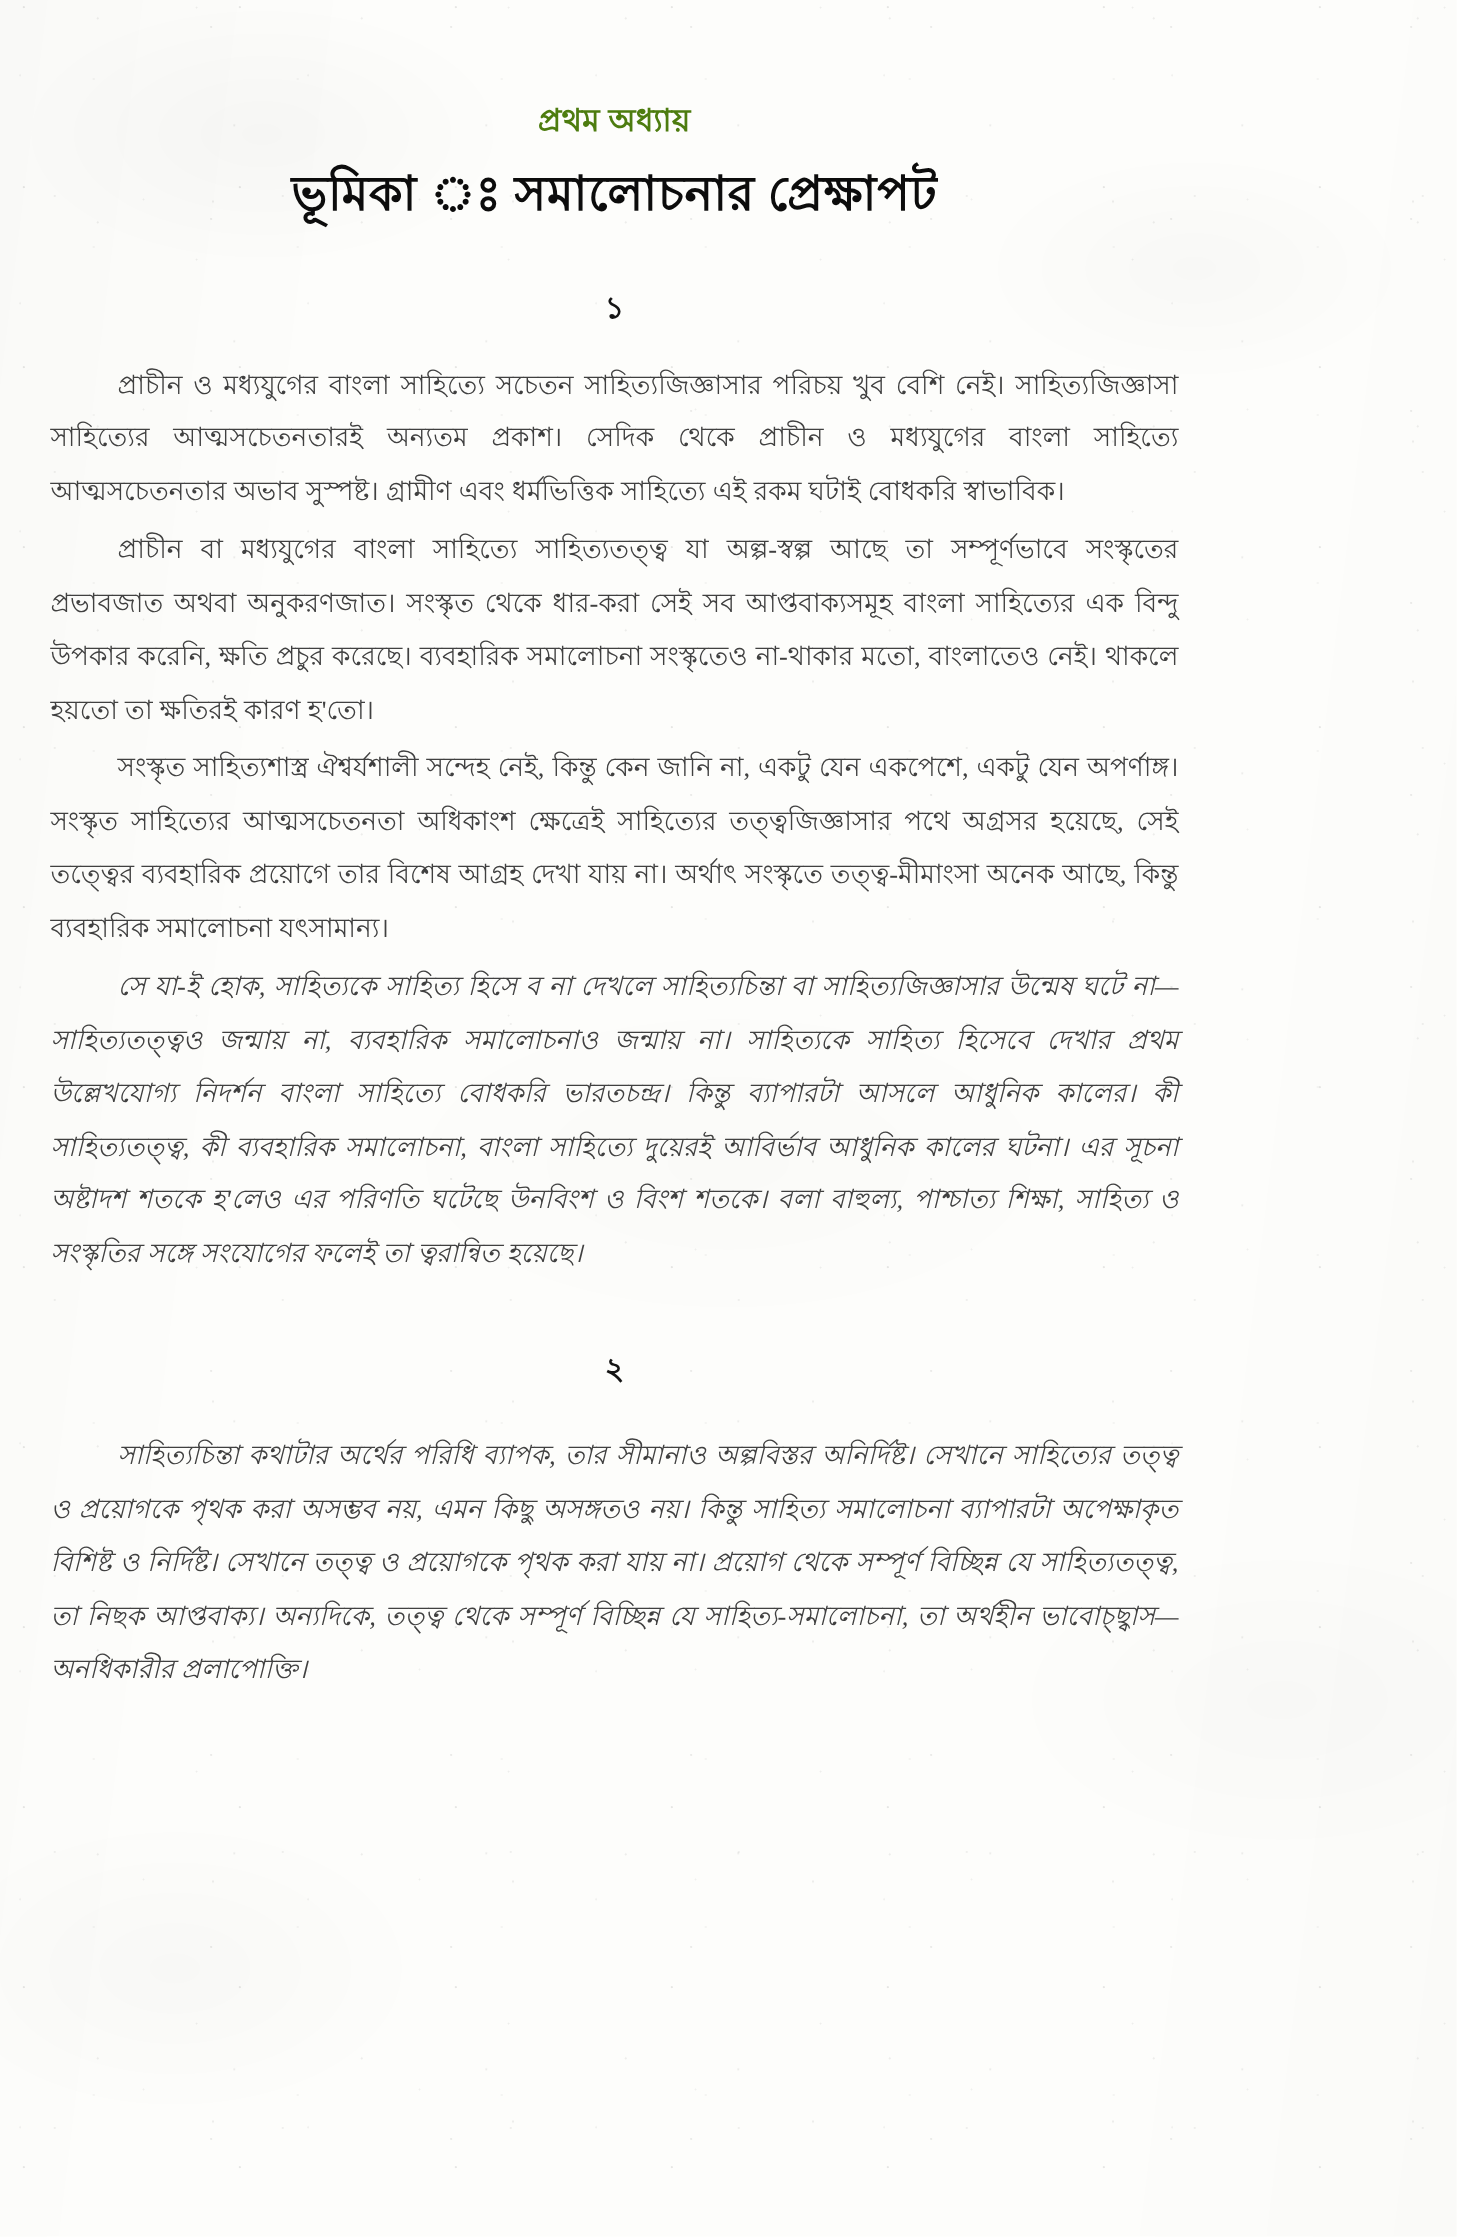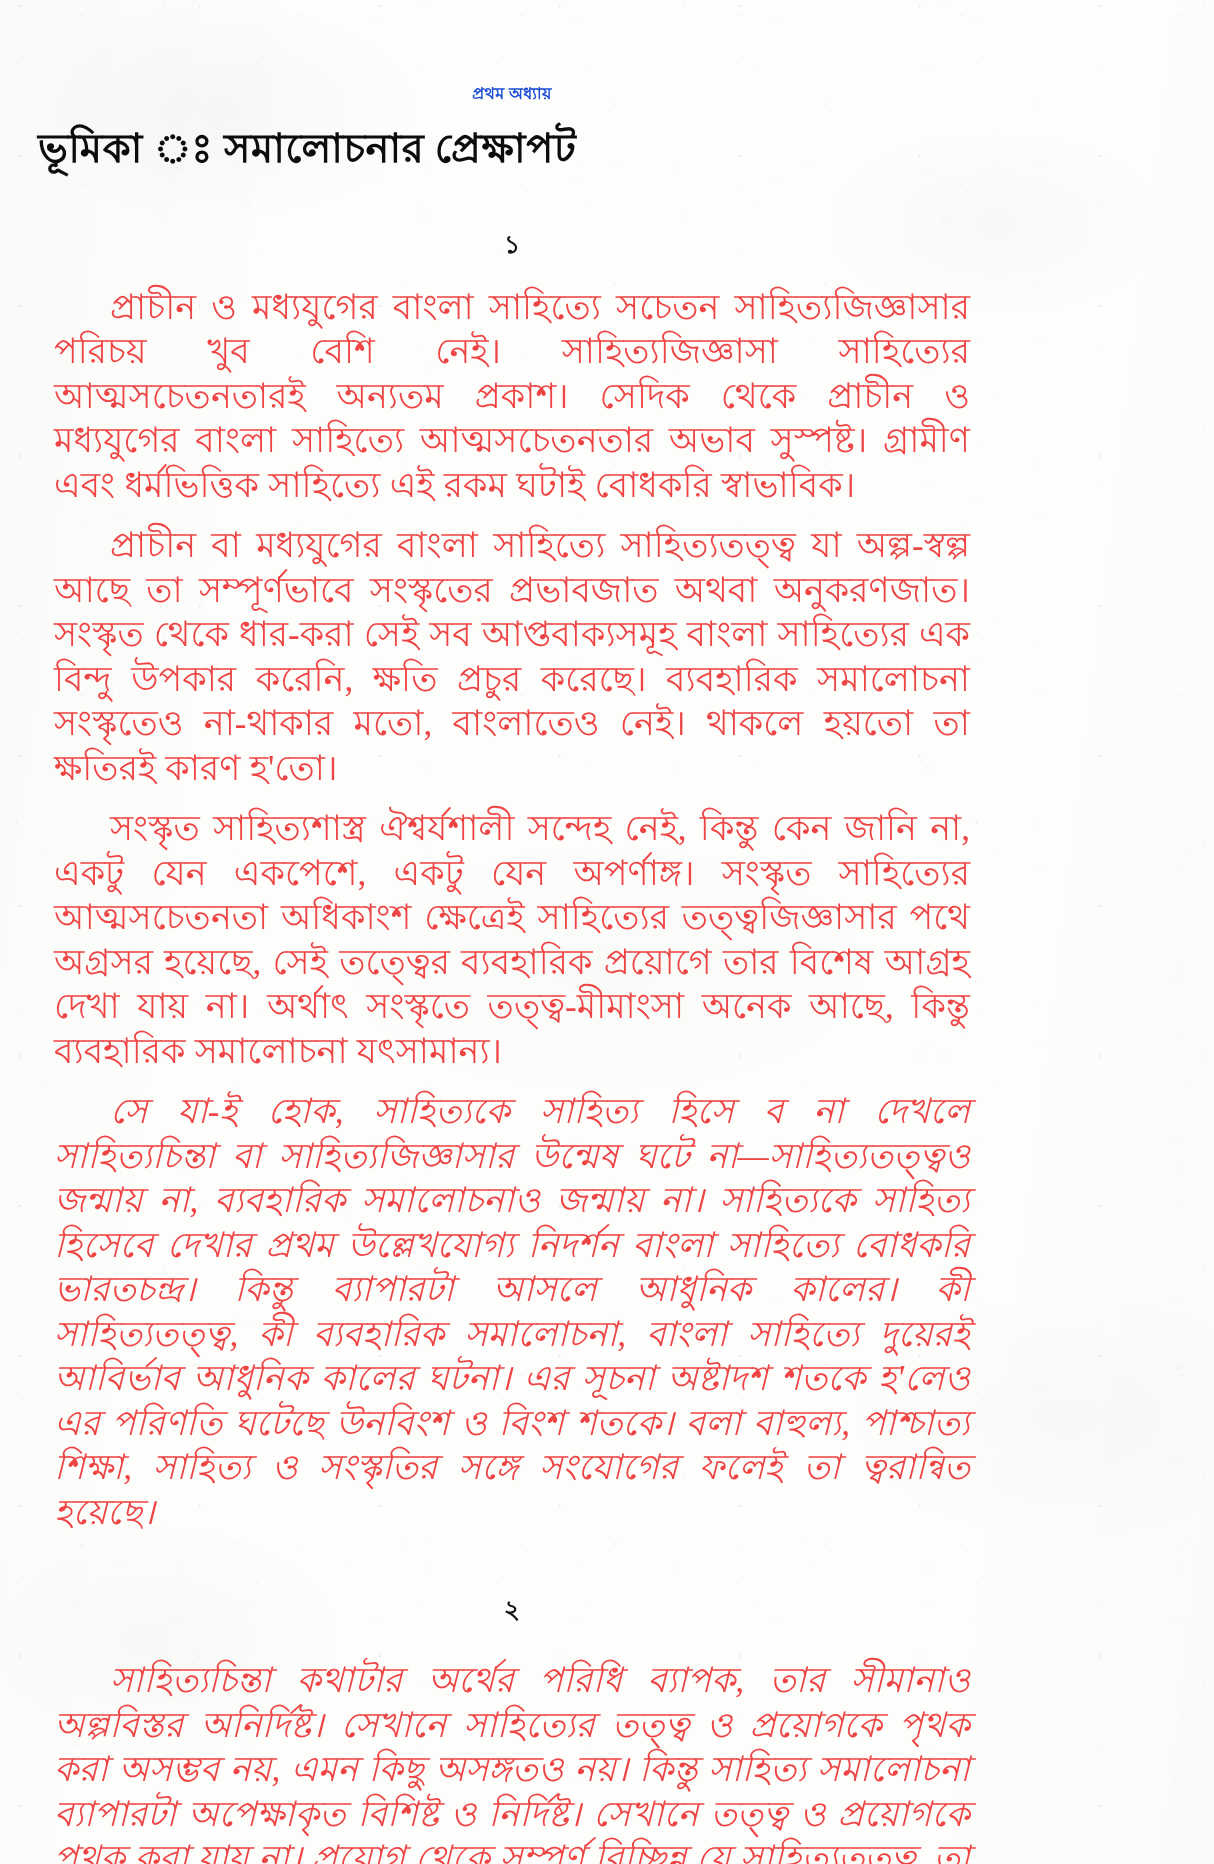--- a/index.html
+++ b/index.html
@@ -64,55 +64,56 @@
   .column {
     position: absolute;
     left: 38px;
     top: 62px;
     width: 948px;
     z-index: 2;
   }
 
   .chapter-label {
     text-align: center;
-    font-size: 16px;
+    font-size: 26px;
     font-weight: 700;
-    color: #1d4ed8;
+    color: #4d7c0f;
     letter-spacing: .4px;
     margin: 22px 0 0 0;
     line-height: 1.3;
   }
 
   .chapter-title {
+    text-align: center;
     font-size: 40px;
     font-weight: 700;
     color: #0c0c0c;
     letter-spacing: .6px;
     margin: 18px 0 0 0;
     line-height: 1.32;
   }
 
   .section-number {
     text-align: center;
     font-size: 25px;
     font-weight: 700;
     color: #141414;
     line-height: 1.2;
   }
   .section-number.first { margin: 54px 0 26px 0; }
   .section-number.second { margin: 60px 0 34px 0; }
 
   .para {
-    font-size: 35px;
+    font-size: 22px;
     line-height: 44.5px;
-    color: #ef4444;
+    color: #404040;
     text-align: justify;
     text-justify: inter-word;
     text-indent: 56px;
-    margin: 16px;
+    margin: 4px;
     word-spacing: .5px;
   }
   .para + .para { margin-top: 0; }
 
   
   .para:last-child { text-align: justify; font-style: italic; }
 
   .body-block { }
 </style>
 </head>

